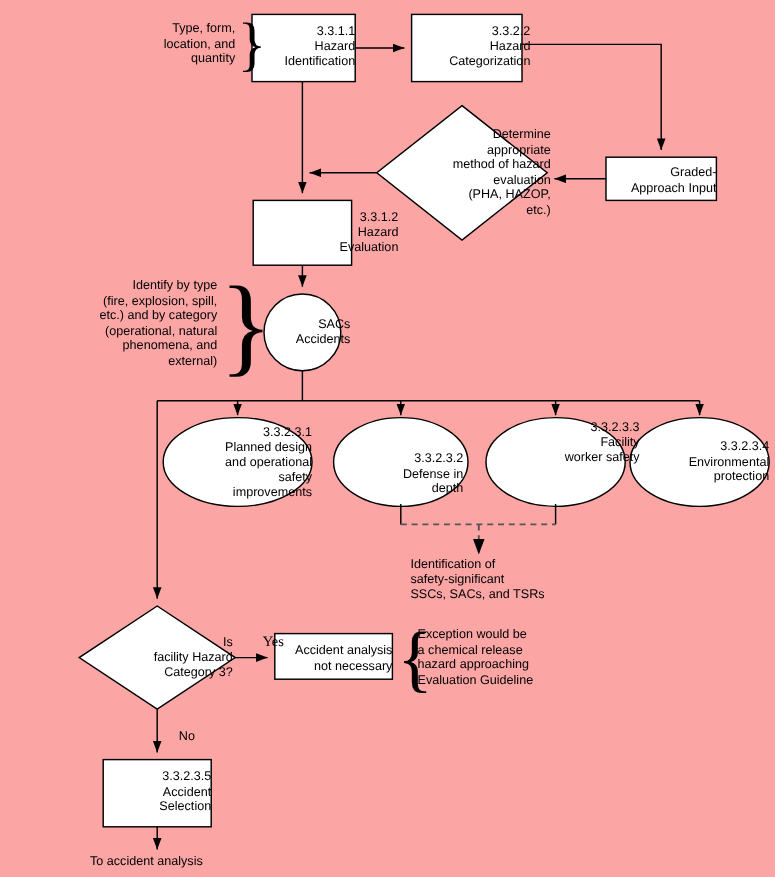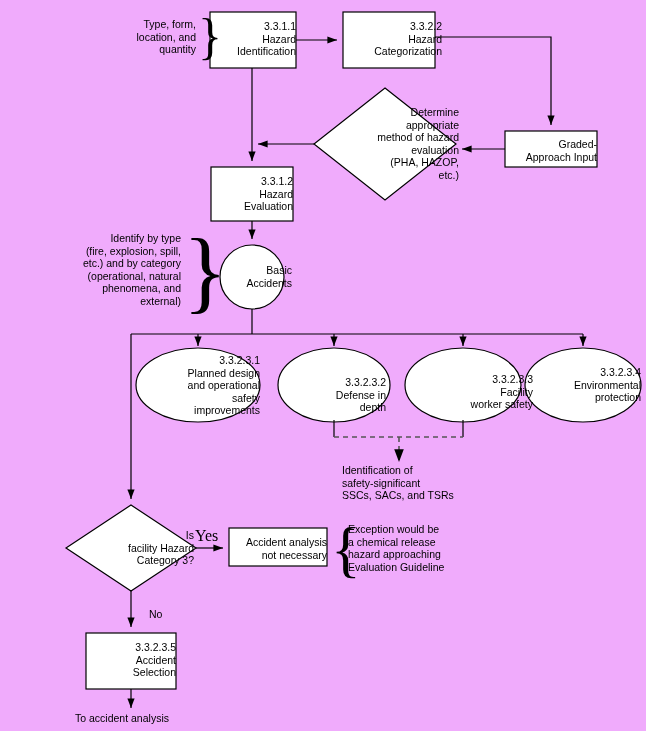--- a/index.html
+++ b/index.html
@@ -1,22 +1,22 @@
 <!DOCTYPE html>
 <html><head>
 <meta charset="utf-8">
 <style>
   html,body{margin:0;padding:0;background:#ffffff;}
   body{font-family:"Liberation Sans", sans-serif;}
-  #canvas{position:relative;width:646px;height:731px;background:#f0abfc;overflow:hidden;}
+  #canvas{position:relative;width:646px;height:731px;background:#fca5a5;overflow:hidden;}
   svg.layer{position:absolute;left:0;top:0;width:646px;height:731px;}
   .node-label{position:absolute;text-align:right;font-size:10.5px;line-height:12.5px;color:#000;}
   .free-text{position:absolute;font-size:10.5px;line-height:12.5px;color:#000;}
   .brace{position:absolute;font-family:"Liberation Serif", serif;color:#000;line-height:1;}
-  .yes-label{position:absolute;font-family:"Liberation Serif", serif;font-size:16px;color:#000;}
+  .yes-label{position:absolute;font-family:"Liberation Serif", serif;font-size:12px;color:#000;margin-left:24px;}
   .no-label{position:absolute;font-size:10.5px;color:#000;}
 </style>
 </head>
 <body>
 
 <div id="canvas">
 
   <svg class="layer" viewBox="0 0 646 731">
     <defs>
       <marker id="arrow" markerWidth="9" markerHeight="9" refX="8" refY="3" orient="auto" markerUnits="strokeWidth">
@@ -115,56 +115,56 @@
     <div>evaluation</div>
     <div>(PHA, HAZOP,</div>
     <div>etc.)</div>
   </div>
 
   <div class="node-label" style="left:505px; top:138px; width:92px;">
     <div>Graded-</div>
     <div>Approach Input</div>
   </div>
 
-  <div class="node-label" style="left:211px; top:175px; width:82px;">
+  <div class="node-label" style="left:211px; top:175px; width:82px;padding-left:39px;">
     <div>3.3.1.2</div>
     <div>Hazard</div>
     <div>Evaluation</div>
   </div>
 
   <div class="free-text" style="left:58px; top:232px; width:123px; text-align:right;">
     <div>Identify by type</div>
     <div>(fire, explosion, spill,</div>
     <div>etc.) and by category</div>
     <div>(operational, natural</div>
     <div>phenomena, and</div>
     <div>external)</div>
   </div>
   <div class="brace" style="left:183px; top:225px; font-size:92px;">}</div>
 
   <div class="node-label" style="left:212px; top:264px; width:80px;">
-    <div>Basic</div>
+    <div>SACs</div>
     <div>Accidents</div>
   </div>
 
   <div class="node-label" style="left:136px; top:354px; width:124px;">
     <div>3.3.2.3.1</div>
     <div>Planned design</div>
     <div>and operational</div>
     <div>safety</div>
     <div>improvements</div>
   </div>
 
   <div class="node-label" style="left:278px; top:376px; width:108px;">
     <div>3.3.2.3.2</div>
     <div>Defense in</div>
     <div>depth</div>
   </div>
 
-  <div class="node-label" style="left:405px; top:373px; width:128px;">
+  <div class="node-label" style="left:405px; top:350px; width:128px;">
     <div>3.3.2.3.3</div>
     <div>Facility</div>
     <div>worker safety</div>
   </div>
 
   <div class="node-label" style="left:525px; top:366px; width:116px;">
     <div>3.3.2.3.4</div>
     <div>Environmental</div>
     <div>protection</div>
   </div>

